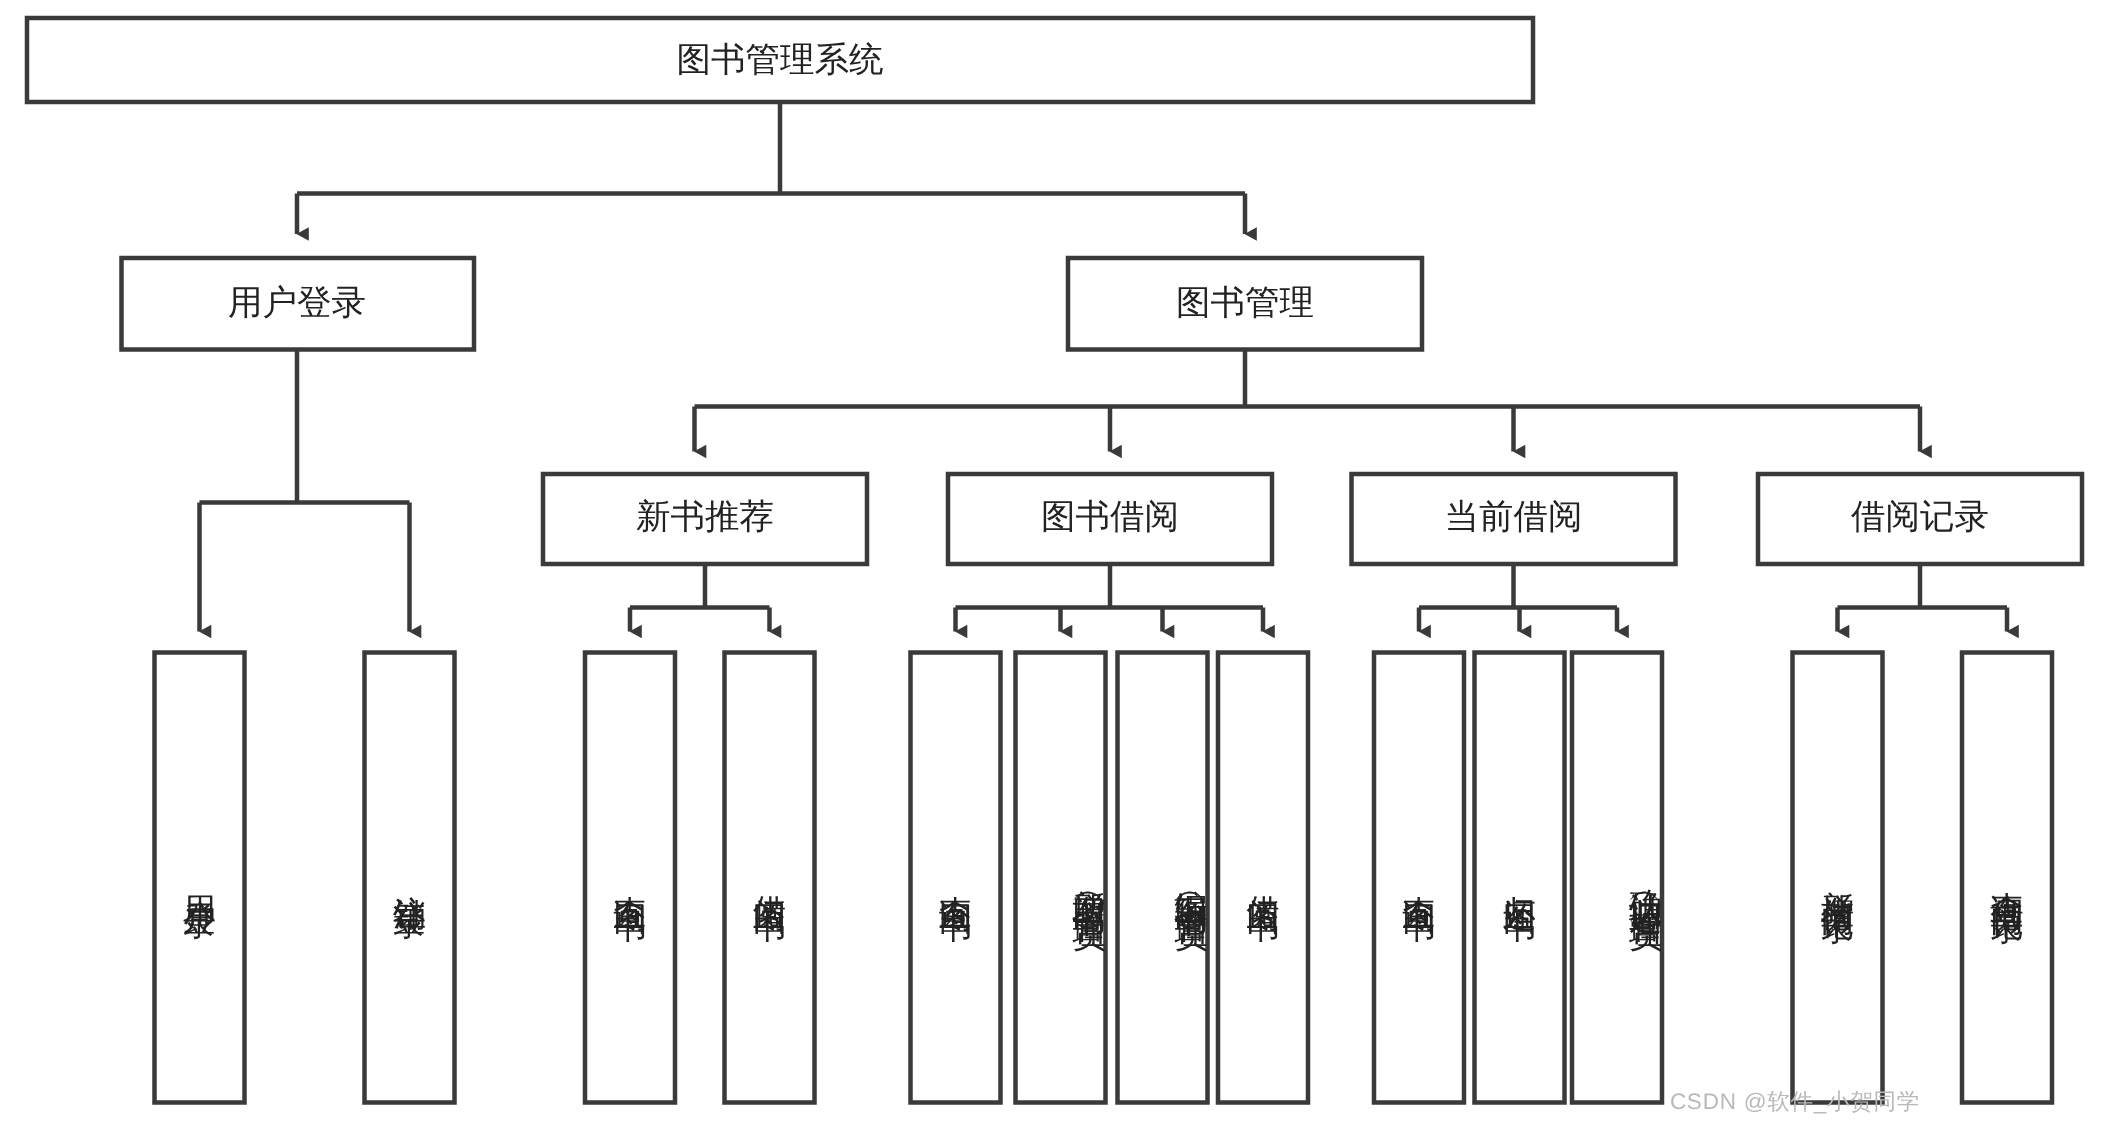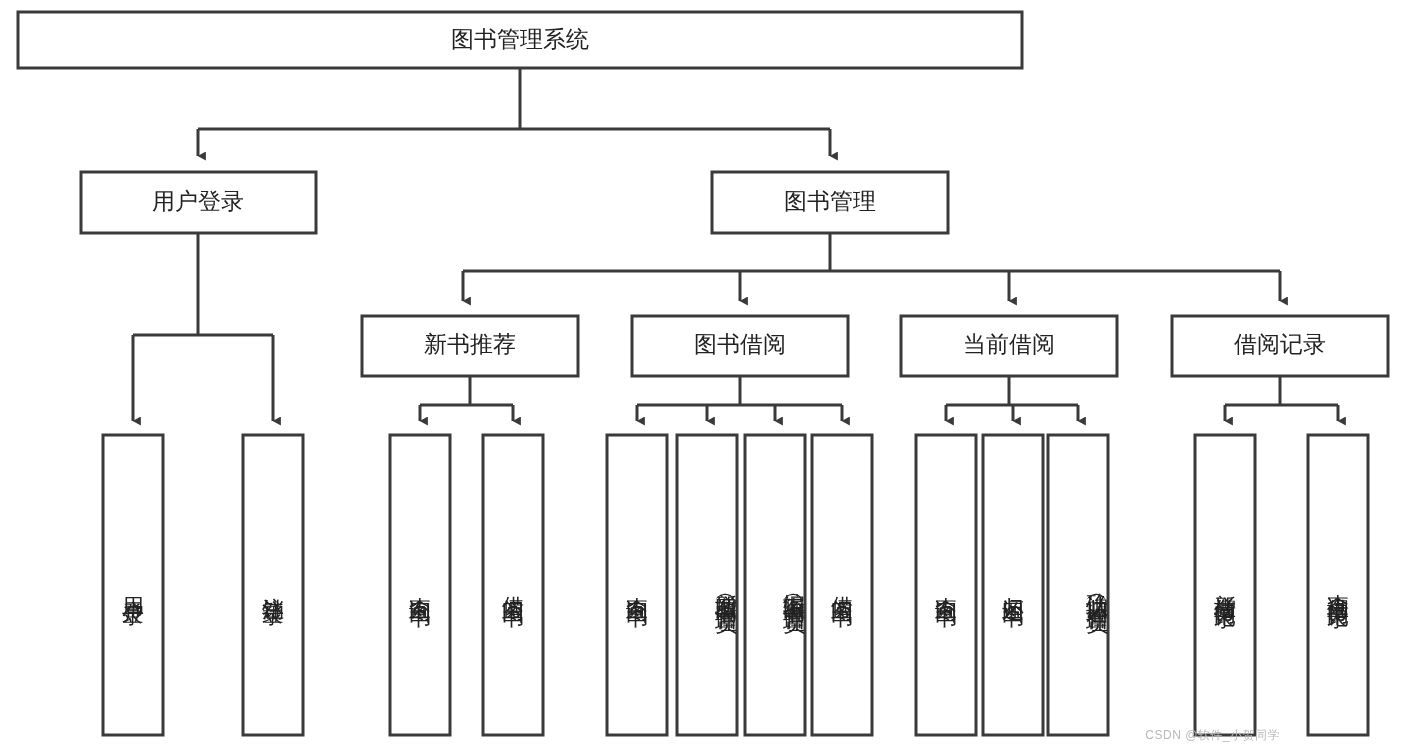--- a/index.html
+++ b/index.html
@@ -64,21 +64,21 @@
     pointer-events: none;
   }
   .leaf-label-wrap.center-align {
     align-items: center;
   }
   .watermark {
     position: absolute;
     right: 8px;
     bottom: 3px;
     font-family: "Liberation Sans", "DejaVu Sans", sans-serif;
-    font-size: 12px;
+    font-size: 15px;
     color: #b9b9b9;
     letter-spacing: 0.5px;
     white-space: nowrap;
   }
 </style>
 </head>
 <body>
 
 <div id="diagram-root">
 

